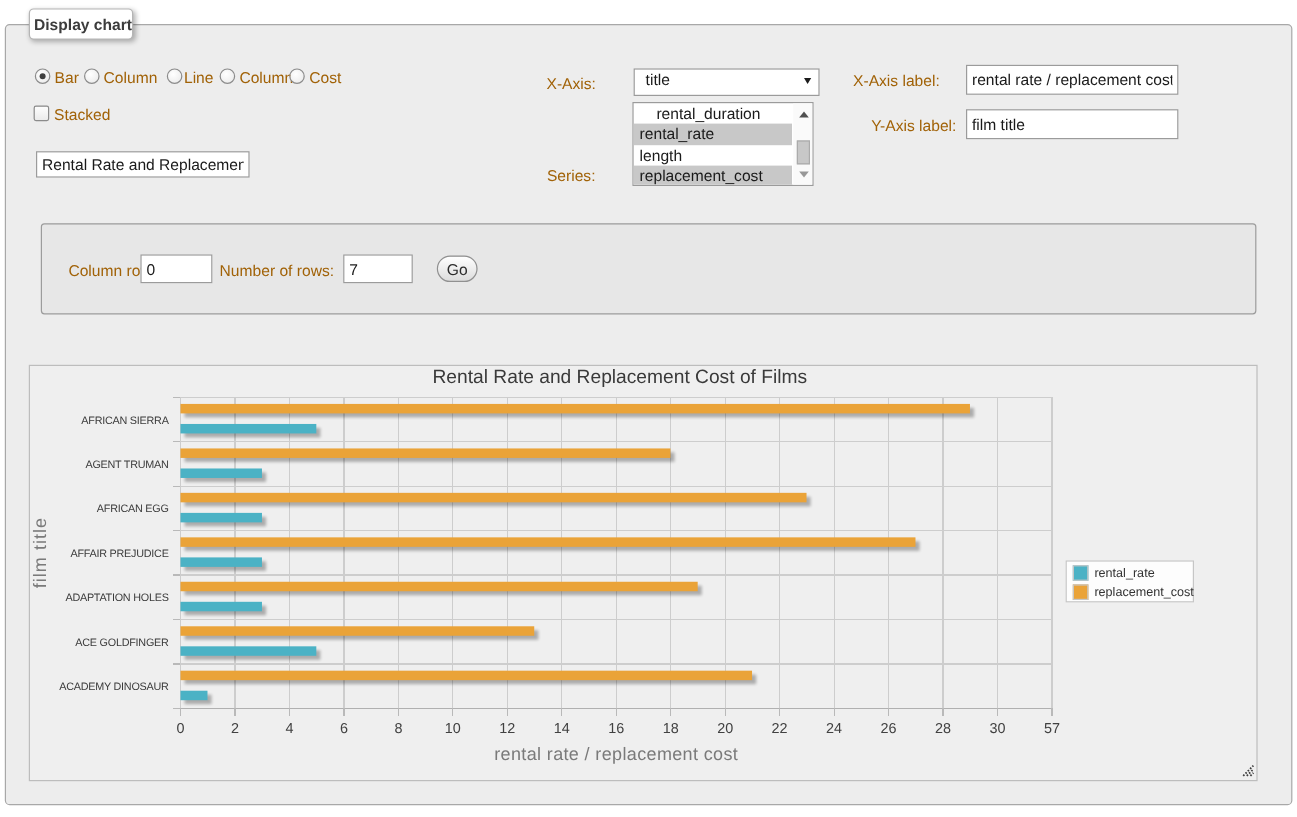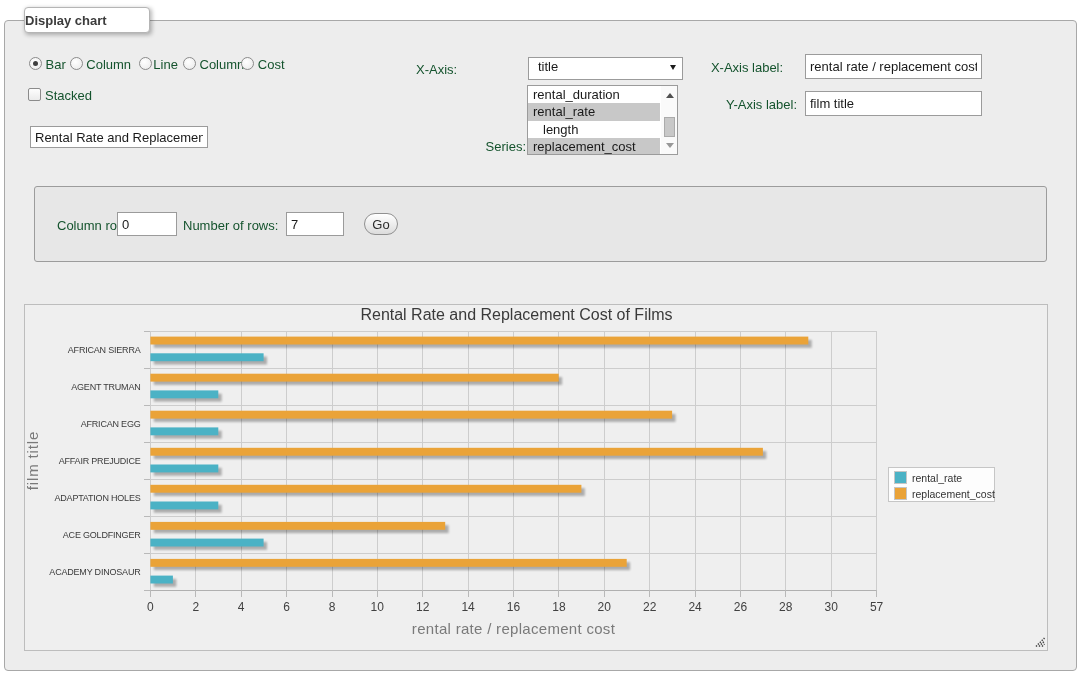--- a/index.html
+++ b/index.html
@@ -1,62 +1,62 @@
 <!DOCTYPE html>
 <html><head><meta charset="utf-8"><title>chart</title><style>
 *{margin:0;padding:0;box-sizing:border-box}
 html,body{background:#fff}
 #page{position:relative;width:1081px;height:681px;font-family:"Liberation Sans",sans-serif;overflow:hidden;background:#fff}
 .abs{position:absolute}
-.lbl{position:absolute;font-size:13px;color:#14532d;white-space:nowrap}
+.lbl{position:absolute;font-size:13px;color:#a16207;white-space:nowrap}
 .inp{position:absolute;border:1px solid #9b9b9b;background:#fff;font:13px "Liberation Sans",sans-serif;color:#1a1a1a;padding:0 4px;outline:none}
 .radio{position:absolute;width:13px;height:13px;border-radius:50%;border:1px solid #8b8b8b;background:radial-gradient(circle at 40% 35%,#ffffff,#e8e8e8)}
 .radio.sel::after{content:"";position:absolute;left:3px;top:3px;width:5px;height:5px;border-radius:50%;background:#3f3f3f}
 .cat{position:absolute;right:calc(1081px - 140.5px);font-size:9px;color:#3a3a3a;white-space:nowrap;letter-spacing:-0.2px}
 .tick{position:absolute;top:599.5px;width:30px;text-align:center;font-size:12px;color:#414141}
 </style></head><body>
 <div id="page">
 
 <div class="abs" style="left:4px;top:20px;width:1073px;height:651px;border:1px solid #a8a8a8;border-radius:4px;background:#ededed"></div>
 
-<div class="abs" style="left:24px;top:7px;width:126px;height:26px;background:#fff;border:1px solid #b5b5b5;border-radius:4px;box-shadow:1.5px 1.5px 4px rgba(0,0,0,0.28);font-size:13px;font-weight:bold;color:#3c3c3c;text-align:left;line-height:25px">Display chart</div>
+<div class="abs" style="left:24px;top:7px;width:87px;height:26px;background:#fff;border:1px solid #b5b5b5;border-radius:4px;box-shadow:1.5px 1.5px 4px rgba(0,0,0,0.28);font-size:13px;font-weight:bold;color:#3c3c3c;text-align:right;line-height:25px">Display chart</div>
 
 <div class="radio sel" style="left:29px;top:57px"></div>
     <div class="lbl" style="left:45.5px;top:56.5px">Bar</div>
 <div class="radio" style="left:69.8px;top:57px"></div>
     <div class="lbl" style="left:86.3px;top:56.5px">Column</div>
 <div class="radio" style="left:139px;top:57px"></div>
     <div class="lbl" style="left:153.3px;top:56.5px">Line</div>
 <div class="radio" style="left:182.9px;top:57px"></div>
     <div class="lbl" style="left:199.5px;top:56.5px">Column</div>
 <div class="radio" style="left:241.2px;top:57px"></div>
     <div class="lbl" style="left:257.8px;top:56.5px">Cost</div>
 
 <div class="abs" style="left:28px;top:88px;width:13px;height:13px;border:1px solid #8b8b8b;border-radius:2px;background:linear-gradient(#fdfdfd,#ebebeb)"></div>
 <div class="lbl" style="left:45px;top:87.5px">Stacked</div>
 
 <input class="inp" style="left: 30px; top: 126px; width: 178px; height: 22px;" value="Rental Rate and Replacement Cost of Films">
 
-<div class="lbl" style="left:416px;top:61.5px;width:100px;text-align:left">X-Axis:</div>
+<div class="lbl" style="left:426px;top:61.5px;width:100px;text-align:center">X-Axis:</div>
 <div class="abs" style="left:528px;top:57px;width:155px;height:23px;background:#fff;border:1px solid #9b9b9b"></div>
 <div class="lbl" style="left:538px;top:59px;color:#1a1a1a">title</div>
 <div class="abs" style="left:670px;top:65px;width:0;height:0;border-left:3.5px solid transparent;border-right:3.5px solid transparent;border-top:5.5px solid #1c1c1c"></div>
 
 <div class="abs" style="left:527px;top:85px;width:151px;height:70px;background:#fff;border:1px solid #9b9b9b;font-size:13px;color:#1a1a1a;overflow:hidden">
-<div style="position:absolute;left:0;top:0.0px;width:132px;height:16px;padding-left:5px;line-height:17.5px">rental_duration</div>
+<div style="position:absolute;left:0;top:0.0px;width:132px;height:16px;padding-left:19px;line-height:17.5px">rental_duration</div>
 <div style="position:absolute;left:0;top:17.3px;width:132px;height:17.3px;background:#c8c8c8;padding-left:5px;line-height:17.5px">rental_rate</div>
-<div style="position:absolute;left:0;top:34.6px;width:132px;height:14px;padding-left:15px;line-height:17.5px">length</div>
+<div style="position:absolute;left:0;top:34.6px;width:132px;height:14px;padding-left:5px;line-height:17.5px">length</div>
 <div style="position:absolute;left:0;top:51.9px;width:132px;height:17.3px;background:#c8c8c8;padding-left:5px;line-height:17.5px">replacement_cost</div>
 
 <div style="position:absolute;right:0;top:0;width:16px;height:68px;background:#fafafa"></div>
 <div style="position:absolute;right:3.5px;top:7px;width:0;height:0;border-left:4.5px solid transparent;border-right:4.5px solid transparent;border-bottom:5.5px solid #505050"></div>
 <div style="position:absolute;right:2.5px;top:31px;width:11px;height:20px;background:#c8c8c8;border:1px solid #ababab"></div>
 <div style="position:absolute;right:3.5px;top:57px;width:0;height:0;border-left:4.5px solid transparent;border-right:4.5px solid transparent;border-top:5.5px solid #989898"></div>
 </div>
-<div class="lbl" style="left:426px;top:138.5px;width:100px;text-align:right">Series:</div>
+<div class="lbl" style="left:426px;top:138.5px;width:100px;text-align:center">Series:</div>
 
 <div class="lbl" style="left:697px;top:60px;width:100px;text-align:center">X-Axis label:</div>
 <input class="inp" style="left: 805px; top: 54px; width: 177px; height: 25px;" value="rental rate / replacement cost">
 <div class="lbl" style="left:697px;top:96.5px;width:100px;text-align:right">Y-Axis label:</div>
 <input class="inp" style="left: 805px; top: 91px; width: 177px; height: 25px;" value="film title">
 
 <div class="abs" style="left:34px;top:186px;width:1013px;height:76px;border:1px solid #9c9c9c;border-radius:3px;background:#e7e7e7"></div>
 <div class="lbl" style="left:57px;top:217.5px">Column row:</div>
 <input class="inp" style="left: 117px; top: 212px; width: 60px; height: 24px;" value="0">
 <div class="lbl" style="left:183px;top:217.5px">Number of rows:</div>

